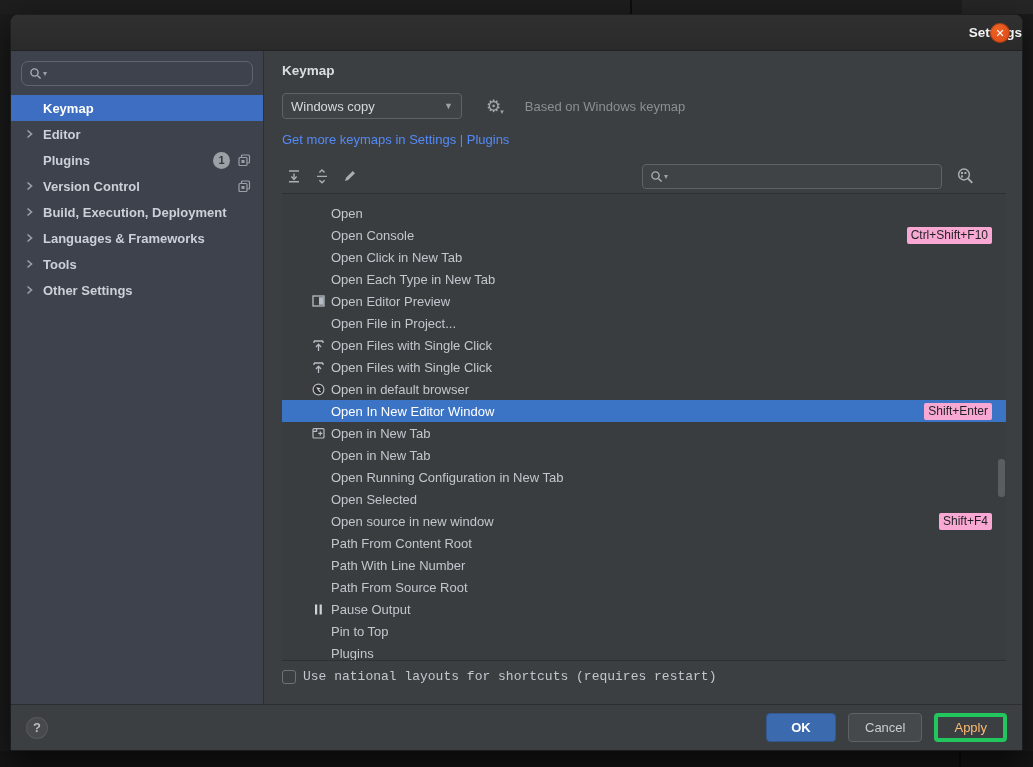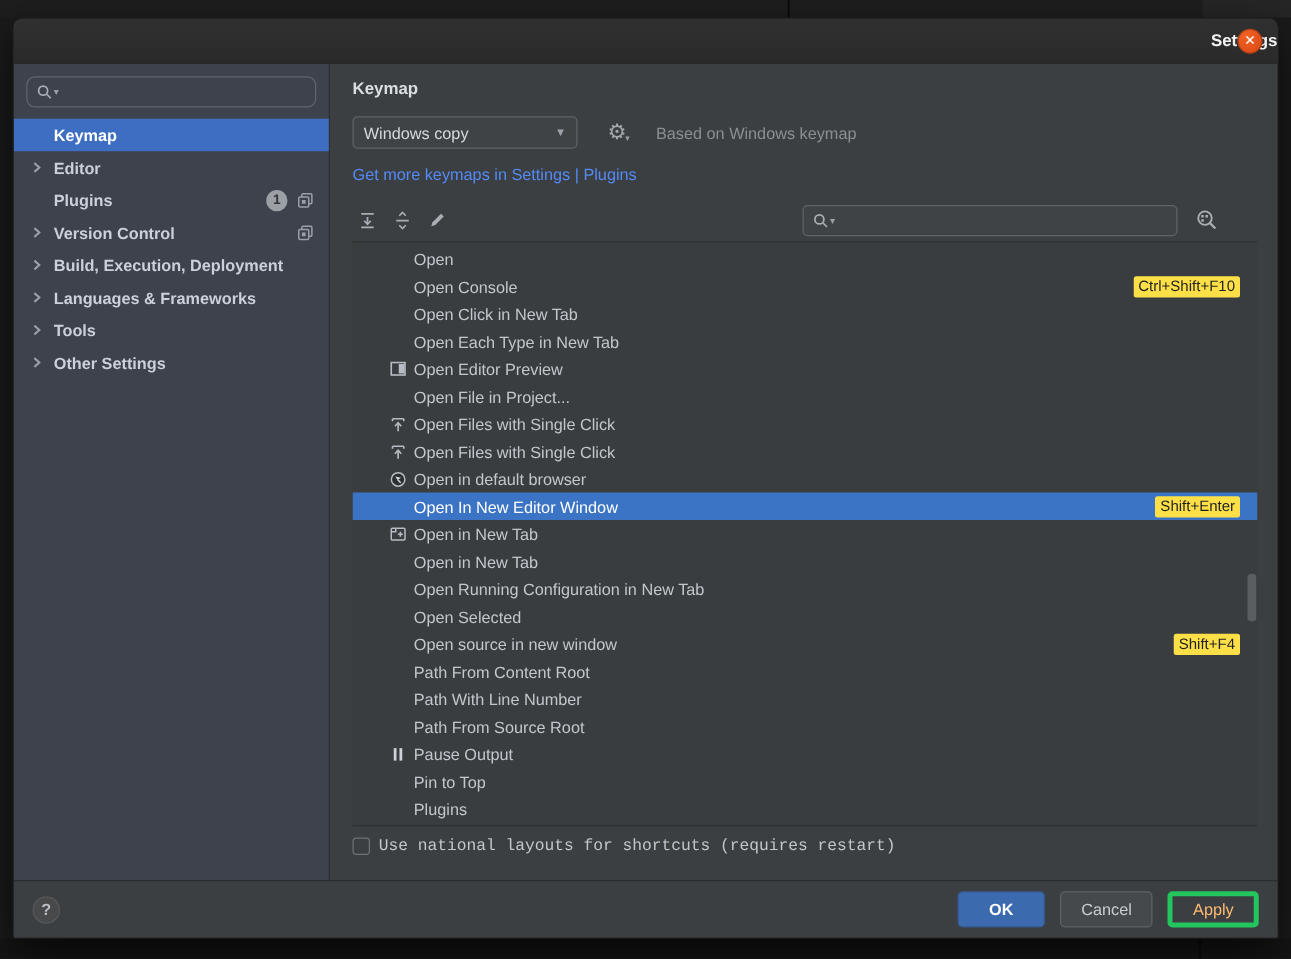--- a/index.html
+++ b/index.html
@@ -84,30 +84,30 @@
   .tb-icon { width:24px; height:20px; display:flex; align-items:center; justify-content:center; margin-right:4px; }
   .main-search {
     margin-left:auto; width:300px; height:25px; border:1px solid #5f6368; border-radius:4px;
     display:flex; align-items:center; padding:0 7px; background:#3f4345; margin-right:10px;
   }
   .shortcut-find { width:26px; height:22px; display:flex; align-items:center; justify-content:center; margin-right:28px; }
 
   .action-list {
     margin-top:4px; height:468px; background:#3a3d3f;
     border-top:1px solid #2e3031; border-bottom:1px solid #2e3031;
-    position:relative; overflow:hidden; padding-top:2px;
+    position:relative; overflow:hidden; padding-top:8px;
   }
   .row {
     height:22px; display:flex; align-items:center; padding-left:28px; padding-right:14px;
     color:#c2c7ce; white-space:nowrap;
   }
   .row .icon-cell { width:17px; flex:0 0 17px; display:flex; align-items:center; justify-content:center; margin-right:4px; }
   .row.selected { background:#3b74c5; color:#fff; }
   .shortcut-badge {
-    margin-left:auto; background:#fde047; color:#1f2022; border-radius:2px;
+    margin-left:auto; background:#f9a8d4; color:#1f2022; border-radius:2px;
     padding:0 4px; font-size:12px; height:17px; line-height:17px;
   }
   .scroll-thumb {
     position:absolute; right:1px; top:265px; width:7px; height:38px;
     background:#5a5e60; border-radius:3px;
   }
 
   .checkbox-row { margin-top:8px; display:flex; align-items:center; color:#c2c7ce;font-family:Liberation Mono, monospace; }
   .checkbox {
     width:14px; height:14px; border:1.5px solid #6e7276; border-radius:3px;

